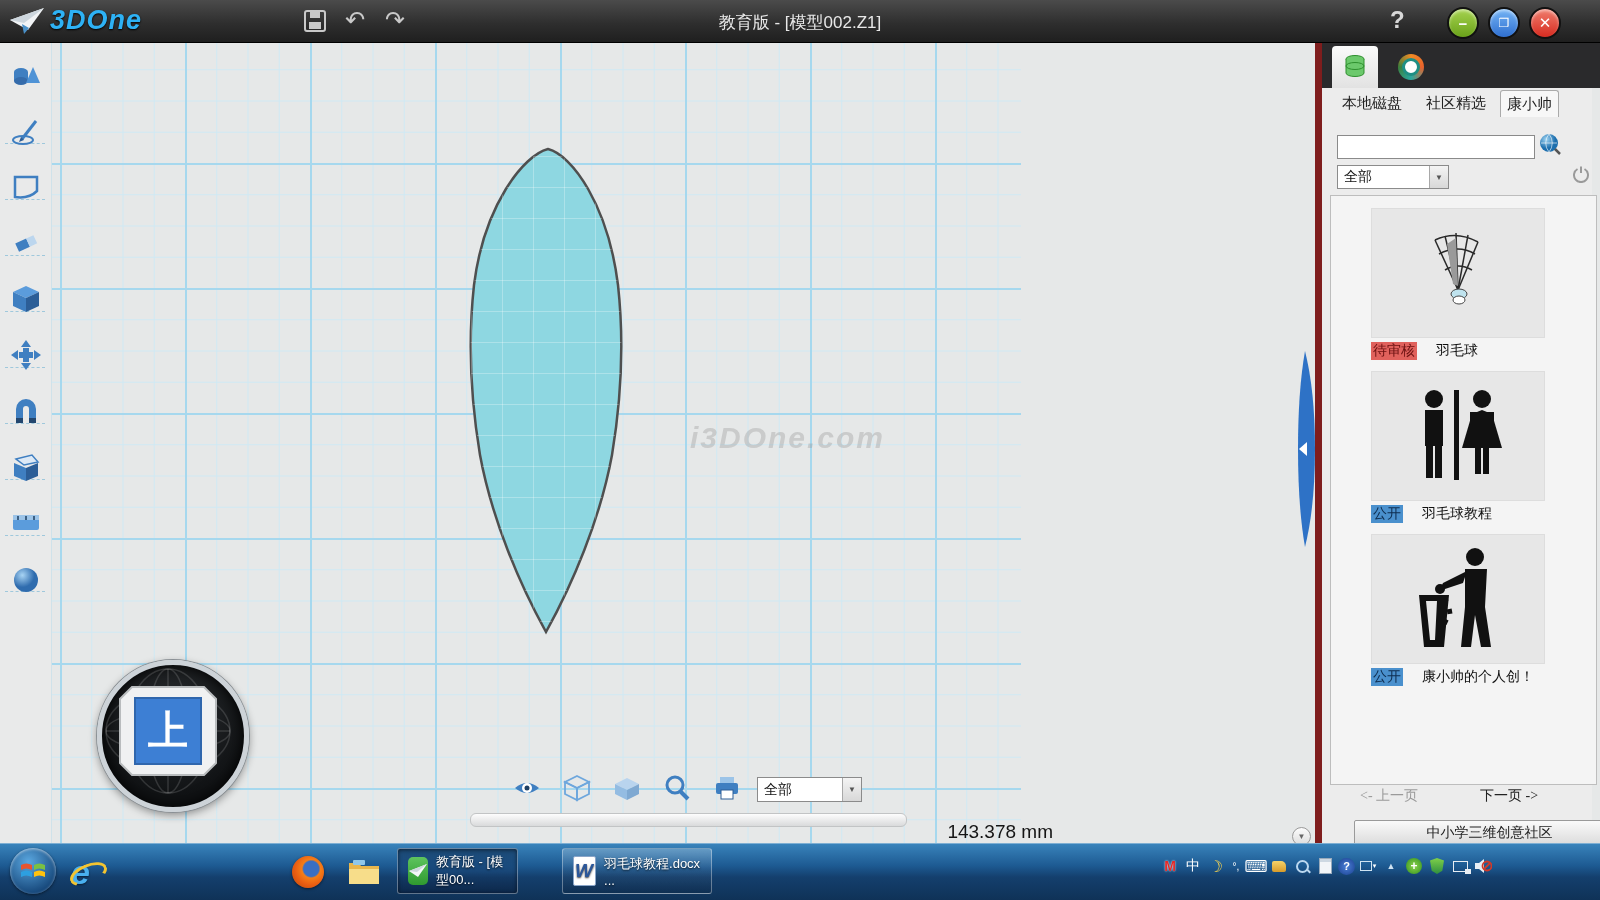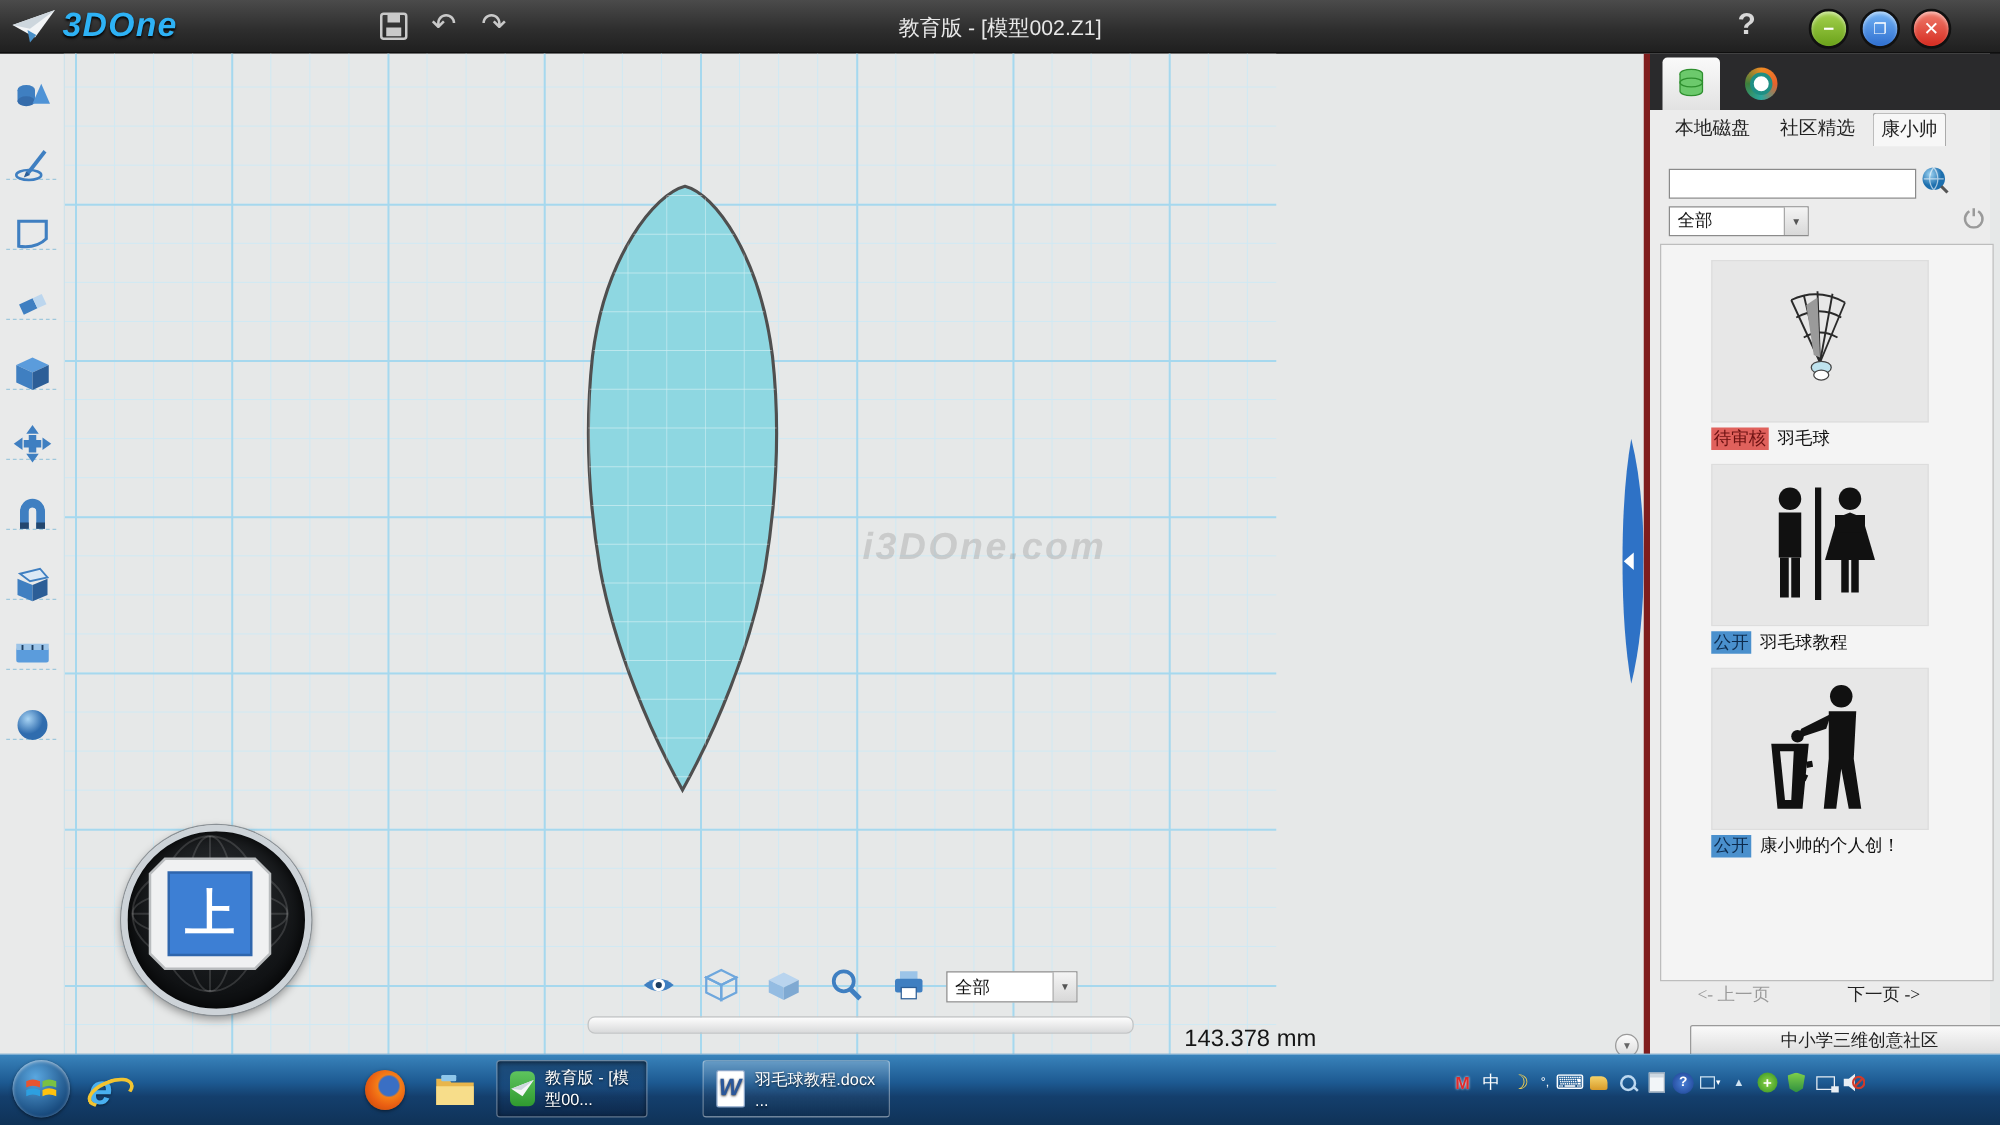--- a/index.html
+++ b/index.html
@@ -43,32 +43,32 @@
     display:flex;align-items:center;justify-content:center;color:#555;font-size:10px;cursor:pointer;}
   #measurement{right:262px;top:778px;font-size:19px;color:#151515;}
   .mini-circle{width:17px;height:17px;border-radius:50%;background:linear-gradient(#fcfcfc,#dcdcdc);
     border:1px solid #9a9a9a;display:flex;align-items:center;justify-content:center;font-size:8px;color:#666;cursor:pointer;}
   
   #viewcube{left:45px;top:617px;width:142px;height:142px;border-radius:50%;cursor:pointer;
     background:radial-gradient(circle at 50% 35%,#2a2d30,#101214 70%);
     border:5px solid #cdd3d8;box-shadow:0 0 0 1px #8a9095,0 3px 8px rgba(0,0,0,.4),inset 0 0 14px #000;}
   
   
-  #right-panel{left:1315px;top:43px;width:277px;height:800px;background:#ececec;border-left:5px solid #7f1d1d;box-sizing:border-box;}
+  #right-panel{left:1315px;top:43px;width:277px;height:800px;background:#ececec;border-left:7px solid #7f1d1d;box-sizing:border-box;}
   #rp-iconstrip{left:0;top:0;width:285px;height:45px;background:#2a2a2c;}
   #rp-tab-db{left:10px;top:3px;width:46px;height:42px;border-radius:4px 4px 0 0;
     background:linear-gradient(#fafafa,#e2e2e2);display:flex;align-items:center;justify-content:center;cursor:pointer;}
   #rp-tab-logo{left:66px;top:3px;width:46px;height:42px;display:flex;align-items:center;justify-content:center;cursor:pointer;}
   .rp-texttab{top:47px;height:26px;line-height:26px;font-size:15px;color:#222;cursor:pointer;padding:0 6px;}
   .rp-texttab.active{background:#f7f7f7;border:1px solid #aaa;border-bottom:none;border-radius:3px 3px 0 0;}
   #rp-search{left:15px;top:92px;width:188px;height:20px;border:1px solid #8a8a8a;background:#fff;font-size:13px;padding:1px 4px;}
   #rp-content{left:8px;top:152px;width:267px;height:590px;background:#f4f4f4;border:1px solid #bdbdbd;box-sizing:border-box;overflow:hidden;}
   .thumb{position:absolute;left:40px;width:174px;height:130px;background:#e7e7e7;cursor:pointer;
     box-shadow:inset 0 0 0 1px #ddd;display:flex;align-items:center;justify-content:center;}
-  .labelrow{position:absolute;left:40px;height:18px;display:flex;align-items:center;font-size:14px;color:#111;gap:7px;white-space:nowrap;}
+  .labelrow{position:absolute;left:40px;height:18px;display:flex;align-items:center;font-size:14px;color:#111;gap:19px;white-space:nowrap;}
   .badge{padding:0 2px;font-size:14px;}
   .pg{top:744px;font-size:14px;cursor:pointer;font-family:Liberation Serif, serif;}
   #rp-community{left:8px;top:777px;width:269px;height:23px;border:1px solid #9a9a9a;border-radius:2px;
     background:linear-gradient(#fafafa,#dcdcdc);display:flex;align-items:center;justify-content:center;
     font-size:14px;color:#222;cursor:pointer;margin-left:24px;}
   
   #taskbar{left:0;top:843px;width:1600px;height:57px;
     background:linear-gradient(#3a85bd,#1d5a92 40%,#143f6d 60%,#0f3257);
     box-shadow:inset 0 1px 0 rgba(255,255,255,.35);}
   .tk-btn{position:absolute;top:5px;height:46px;border:1px solid rgba(255,255,255,.35);border-radius:3px;

